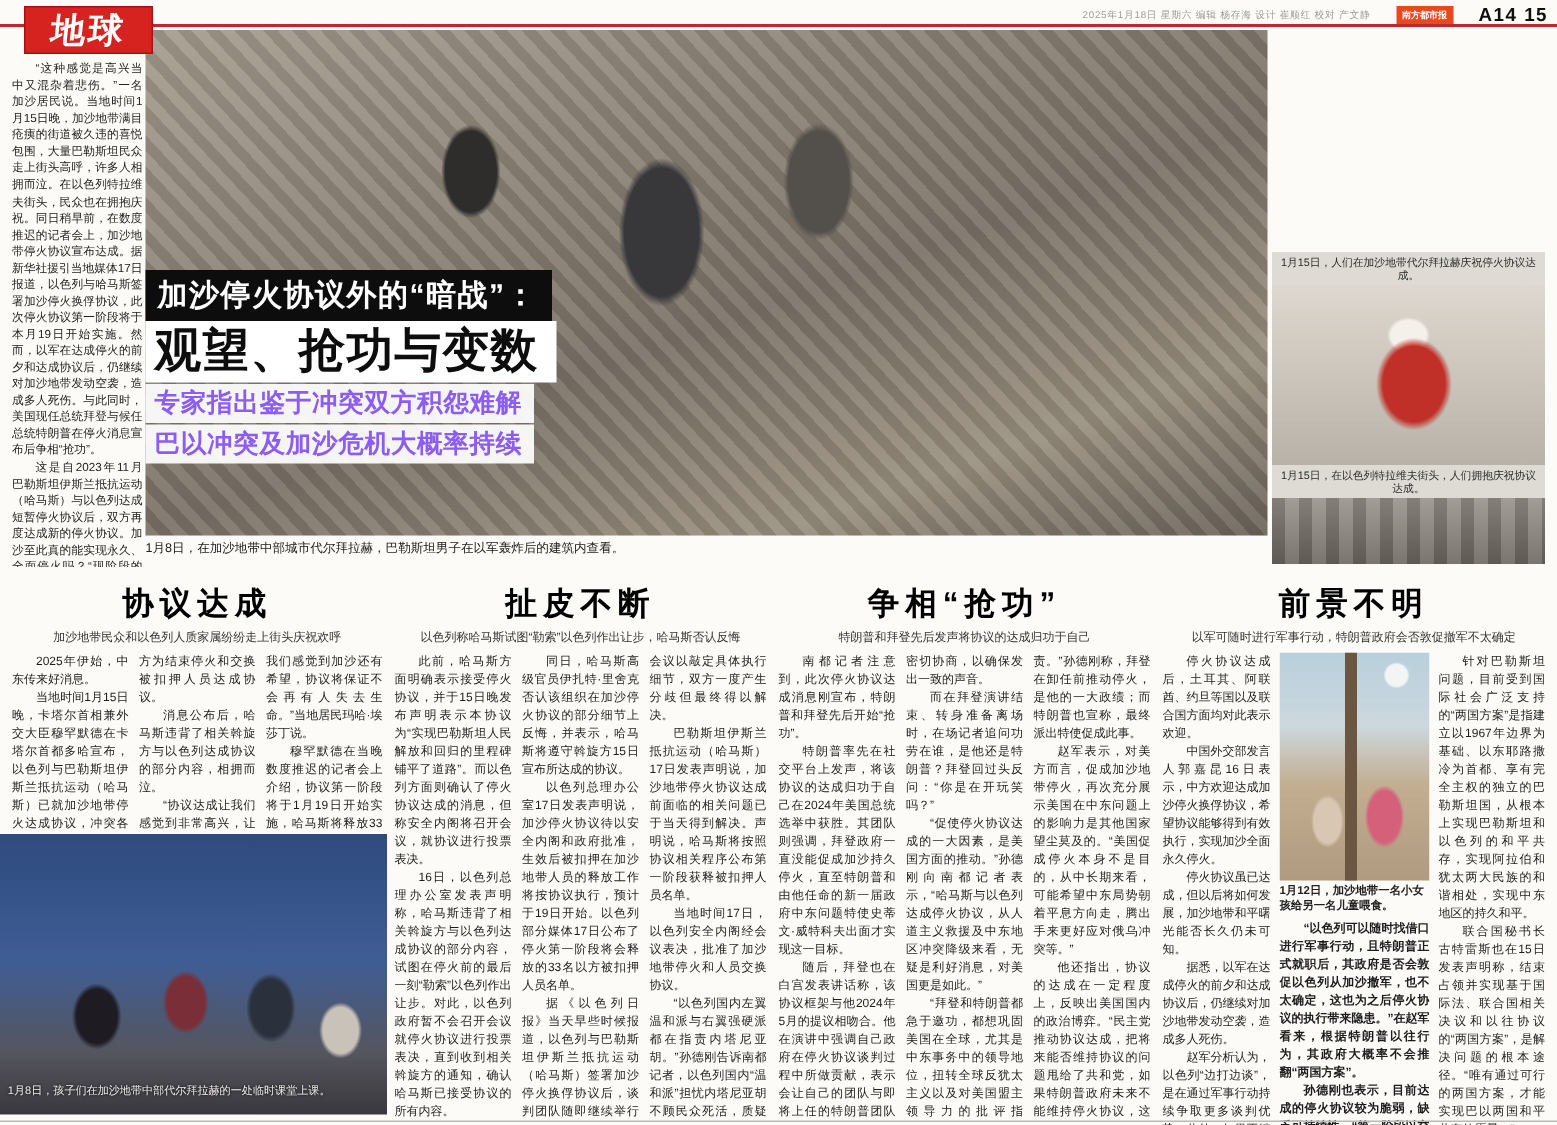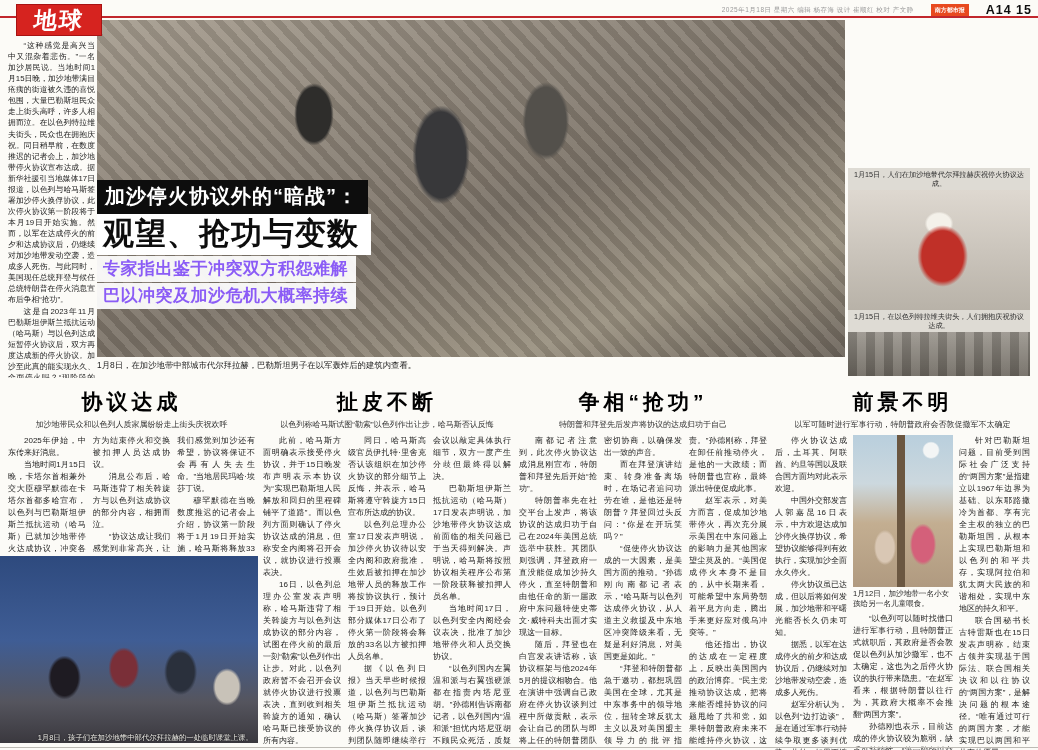--- a/index.html
+++ b/index.html
@@ -76,27 +76,27 @@
   .cols3 { columns:3; column-gap:7px; height:317px; }
   .s1-body { columns:3; column-gap:7px; height:128px; }
   
   .photo-children { position:absolute; left:0; top:556px; width:258px; height:187px;
       background:
         radial-gradient(30px 40px at 25% 65%, #1e1b22 0 45%, transparent 55%),
         radial-gradient(28px 38px at 48% 60%, #7a2f38 0 45%, transparent 55%),
         radial-gradient(30px 42px at 70% 62%, #2a303c 0 45%, transparent 55%),
         radial-gradient(26px 34px at 88% 70%, #c8c2b8 0 45%, transparent 55%),
         linear-gradient(180deg,#2e4a7e 0%,#3f5d95 45%,#55555e 78%,#3a383e 100%); }
-  .photo-children .over-cap { position:absolute; left:50%; transform:translateX(-50%); bottom:0;
-      width:96%; text-align:right; color:#f0efe9; font-size:7.4px; text-shadow:0 0 2px #000; }
+  .photo-children .over-cap { position:absolute; left:50%; transform:translateX(-50%); bottom:11px;
+      width:96%; text-align:left; color:#f0efe9; font-size:7.4px; text-shadow:0 0 2px #000; }
   
   .s4row { display:flex; gap:6px; font-size:8px; line-height:1.5; text-align:justify; height:316px; overflow:hidden; }
   .s4col { overflow:hidden; }
   .s4c1 { flex:0 0 72px; }
-  .s4c2 { flex:0 0 100px; }
+  .s4c2 { flex:0 0 100px;font-weight:bold; }
   .s4c3 { flex:1; }
   .photo-girls { width:100%; height:152px; margin-bottom:2px;
       background:
         radial-gradient(16px 16px at 78% 10%, #f3f5f5 0 45%, transparent 55%),
         linear-gradient(90deg, transparent 44%, #6b5741 44%, #6b5741 52%, transparent 52%),
         radial-gradient(24px 38px at 70% 72%, #d4607a 0 45%, transparent 55%),
         radial-gradient(20px 32px at 32% 74%, #d9c7b4 0 45%, transparent 55%),
         linear-gradient(180deg,#b9cfdd 0%,#ccd8de 32%,#c3ae91 58%,#b09a80 100%); }
   .fig-cap { font-size:7.6px; line-height:1.3; color:#222; text-align:left; margin-bottom:4px; }
   .bottom-rule { position:absolute; left:0; bottom:2px; width:1038px; height:1px; background:#bcbab4; }

